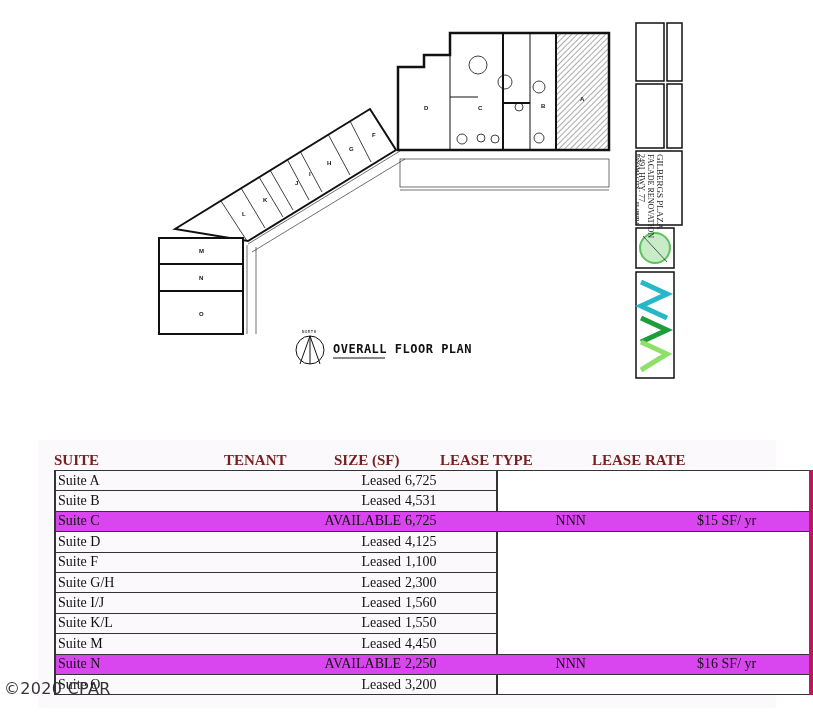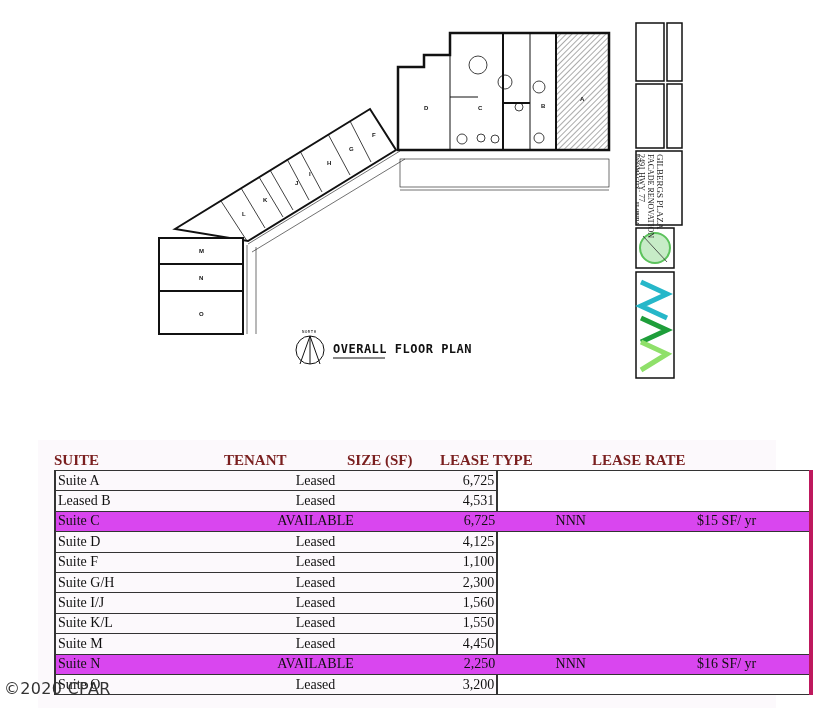--- a/index.html
+++ b/index.html
@@ -37,22 +37,22 @@
     }
     table.lease {
       position: absolute; left: 54px; top: 470px; border-collapse: collapse;
       font-family: "Liberation Serif", serif; font-size: 14px; color: #111;
     }
     table.lease td {
       height: 19.4px; padding: 0 2px; line-height: 18px;
       border-top: 1.5px solid #333; border-bottom: 1.5px solid #333;
     }
     .c-suite { width: 170px; text-align: left; border-left: 2px solid #333; }
-    .c-tenant { width: 173px; text-align: center; }
-    .c-size { width: 90px; text-align: right; border-right: 2px solid #333; }
+    .c-tenant { width: 173px; text-align: right; }
+    .c-size { width: 90px; text-align: left; border-right: 2px solid #333; }
     .c-type { width: 145px; text-align: center; }
     .c-rate { width: 163px; text-align: center; border-right: 4px solid #be185d; }
     tr.avail td { background: #d946ef; }
     td.merged { border-top: 1.5px solid #333; border-bottom: 1.5px solid #333; background: #fff; }
     .watermark {
       position: absolute; left: 4px; top: 679px; font-family: "DejaVu Sans", sans-serif;
       font-size: 16px; color: #333; letter-spacing: 0.3px;
     }
   </style>
 </head>
@@ -160,34 +160,34 @@
     <span class="tb-text" style="left:11px;top:132px;font-size:8px;">2491 HWY. 77</span>
     <span class="tb-text" style="left:5px;top:132px;font-size:5px;font-weight:bold;">PANAMA CITY</span>
     <span class="tb-text" style="left:5px;top:180px;font-size:5px;font-weight:bold;">FLORIDA</span>
   </div>
 </div>
 
 <div class="panel"></div>
 
 <div class="hdr" style="left:54px;width:170px;">SUITE</div>
 <div class="hdr" style="left:224px;width:177px;">TENANT</div>
-<div class="hdr" style="left:347px;width:90px;">SIZE (SF)</div>
+<div class="hdr" style="left:334px;width:90px;">SIZE (SF)</div>
 <div class="hdr" style="left:440px;width:152px;">LEASE TYPE</div>
 <div class="hdr" style="left:592px;width:170px;">LEASE RATE</div>
 
 <table class="lease">
   <tbody>
     <tr>
       <td class="c-suite">Suite A</td>
       <td class="c-tenant">Leased</td>
       <td class="c-size">6,725</td>
       <td class="merged c-rate" colspan="2" rowspan="2"></td>
     </tr>
     <tr>
-      <td class="c-suite">Leased B</td>
+      <td class="c-suite">Suite B</td>
       <td class="c-tenant">Leased</td>
       <td class="c-size">4,531</td>
     </tr>
     <tr class="avail">
       <td class="c-suite">Suite C</td>
       <td class="c-tenant">AVAILABLE</td>
       <td class="c-size" style="border-right:none;">6,725</td>
       <td class="c-type">NNN</td>
       <td class="c-rate">$15 SF/ yr</td>
     </tr>

